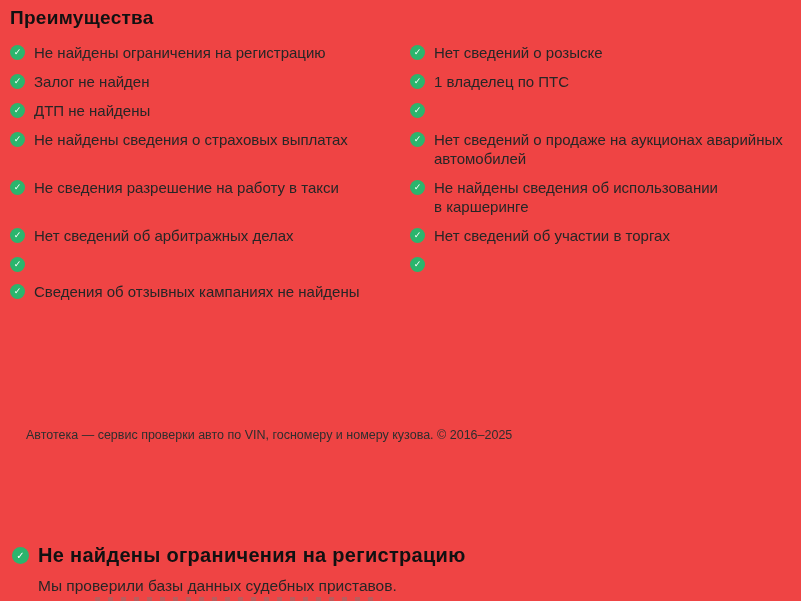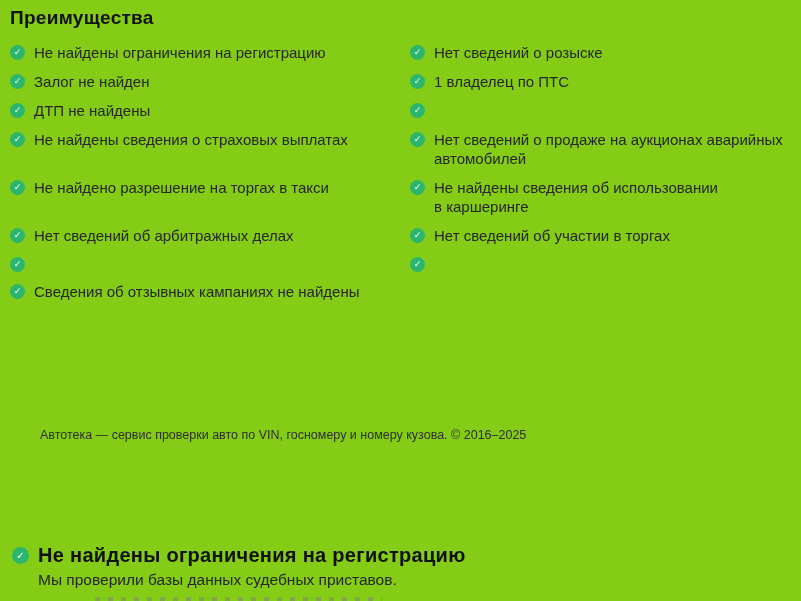--- a/index.html
+++ b/index.html
@@ -3,21 +3,21 @@
 <meta charset="utf-8">
 <style>
   :root { --green: #2bb56d; --text: #262626; --heading: #111111; }
   * { box-sizing: border-box; }
   html, body { margin: 0; padding: 0; }
   body {
     width: 801px; height: 601px; background: #ffffff; overflow: hidden;
     font-family: "Liberation Sans", "DejaVu Sans", sans-serif;
     color: var(--text);
   }
-  .page { position: relative; width: 801px; height: 601px; background: #84cc16; }
+  .page { position: relative; width: 801px; height: 601px; background: #ef4444; }
 
   .adv-title {
     position: absolute; top: 7px; left: 10px; margin: 0;
     font-size: 19px; font-weight: bold; color: var(--heading);
     letter-spacing: 0.3px;
   }
 
   .adv-grid {
     position: absolute; top: 43px; left: 10px;
     display: grid; grid-template-columns: 400px 381px; row-gap: 10px;
@@ -27,31 +27,31 @@
 
   .check-icon {
     flex: 0 0 auto; width: 15px; height: 15px; margin-top: 2px;
     border-radius: 50%; background: var(--green); color: #fff;
     font-size: 9px; font-weight: bold; line-height: 15px;
     display: flex; align-items: center; justify-content: center;
   }
   .check-icon.lg { width: 17px; height: 17px; font-size: 10px; line-height: 17px; margin-top: 4px; }
 
   .report-footer {
-    position: absolute; top: 428px; left: 40px;
+    position: absolute; top: 428px; left: 26px;
     font-size: 12.5px; line-height: 15px; color: #2e2e2e;
   }
 
   .detail-section { position: absolute; top: 543px; left: 12px; width: 760px; }
   .detail-head { display: flex; align-items: flex-start; gap: 9px; }
   .detail-title {
     margin: 0; font-size: 20px; font-weight: bold; color: var(--heading);
     line-height: 24px; letter-spacing: 0.3px;
   }
-  .detail-desc { margin: 3px 0 0 26px; font-size: 15.5px; line-height: 19px; color: var(--text); }
+  .detail-desc { margin: 9px 0 0 26px; font-size: 15.5px; line-height: 19px; color: var(--text); }
 
   .clipped-line {
     position: absolute; top: 597px; left: 95px; width: 287px; height: 4px;
     overflow: hidden; opacity: 0.45; border-radius: 1px;
     background: repeating-linear-gradient(90deg, #7a7a7a 0 5px, transparent 5px 13px);
   }
 </style>
 </head>
 <body>
 
@@ -87,21 +87,21 @@
         <span class="check-icon">✓</span>
         <span class="adv-text">Не найдены сведения о страховых выплатах</span>
       </div>
       <div class="adv-cell">
         <span class="check-icon">✓</span>
         <span class="adv-text">Нет сведений о продаже на аукционах аварийных
 автомобилей</span>
       </div>
       <div class="adv-cell">
         <span class="check-icon">✓</span>
-        <span class="adv-text">Не найдено разрешение на торгах в такси</span>
+        <span class="adv-text">Не сведения разрешение на работу в такси</span>
       </div>
       <div class="adv-cell">
         <span class="check-icon">✓</span>
         <span class="adv-text">Не найдены сведения об использовании
 в каршеринге</span>
       </div>
       <div class="adv-cell">
         <span class="check-icon">✓</span>
         <span class="adv-text">Нет сведений об арбитражных делах</span>
       </div>

